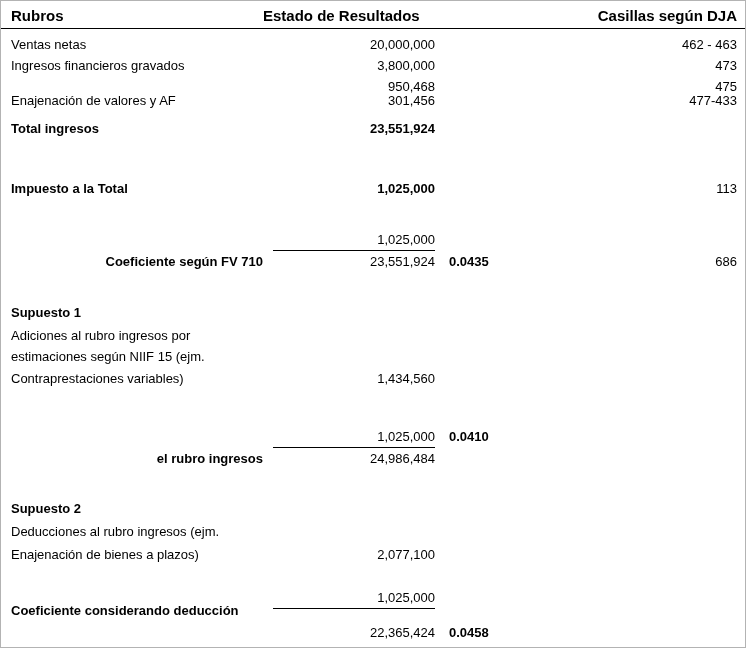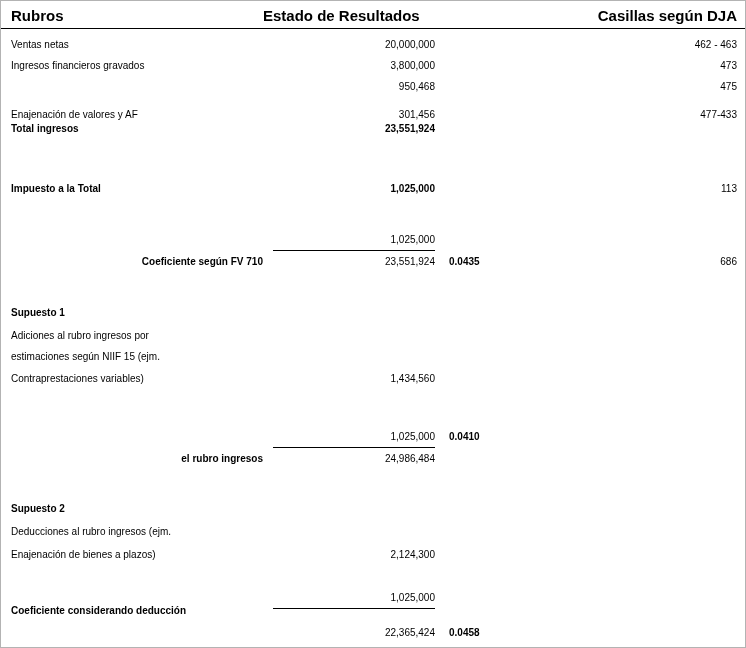--- a/index.html
+++ b/index.html
@@ -19,21 +19,21 @@
     border: 1px solid #b3b3b3;
     background: #ffffff;
     overflow: hidden;
   }
   .row {
     position: absolute;
     left: 0;
     right: 0;
     height: 20px;
     line-height: 20px;
-    font-size: 10px;
+    font-size: 13px;
   }
   .c-label {
     position: absolute;
     left: 10px;
     width: 270px;
     text-align: left;
     white-space: nowrap;
   }
   .c-amount {
     position: absolute;
@@ -121,21 +121,21 @@
     <span class="c-coef"></span>
     <span class="c-casilla">473</span>
   </div>
 
   <div class="row" style="top:76px;">
     <span class="c-amount">950,468</span>
     <span class="c-coef"></span>
     <span class="c-casilla">475</span>
   </div>
 
-  <div class="row" style="top:104px;padding-left:8px;">
+  <div class="row" style="top:90px;padding-left:8px;">
     <span class="c-label">Enajenación de valores y AF</span>
     <span class="c-amount">301,456</span>
     <span class="c-coef"></span>
     <span class="c-casilla">477-433</span>
   </div>
 
   <div class="row" style="top:118px;">
     <span class="c-label bold">Total ingresos</span>
     <span class="c-amount bold">23,551,924</span>
     <span class="c-coef bold"></span>
@@ -217,21 +217,21 @@
 
   <div class="row" style="top:521px;">
     <span class="c-label">Deducciones al rubro ingresos (ejm.</span>
     <span class="c-amount"></span>
     <span class="c-coef"></span>
     <span class="c-casilla"></span>
   </div>
 
   <div class="row" style="top:544px;">
     <span class="c-label">Enajenación de bienes a plazos)</span>
-    <span class="c-amount">2,124,300</span>
+    <span class="c-amount">2,077,100</span>
     <span class="c-coef"></span>
     <span class="c-casilla"></span>
   </div>
 
   <div class="row" style="top:587px;">
     <span class="c-label"></span>
     <span class="c-amount">1,025,000</span>
     <span class="c-coef"></span>
     <span class="c-casilla"></span>
   </div>

